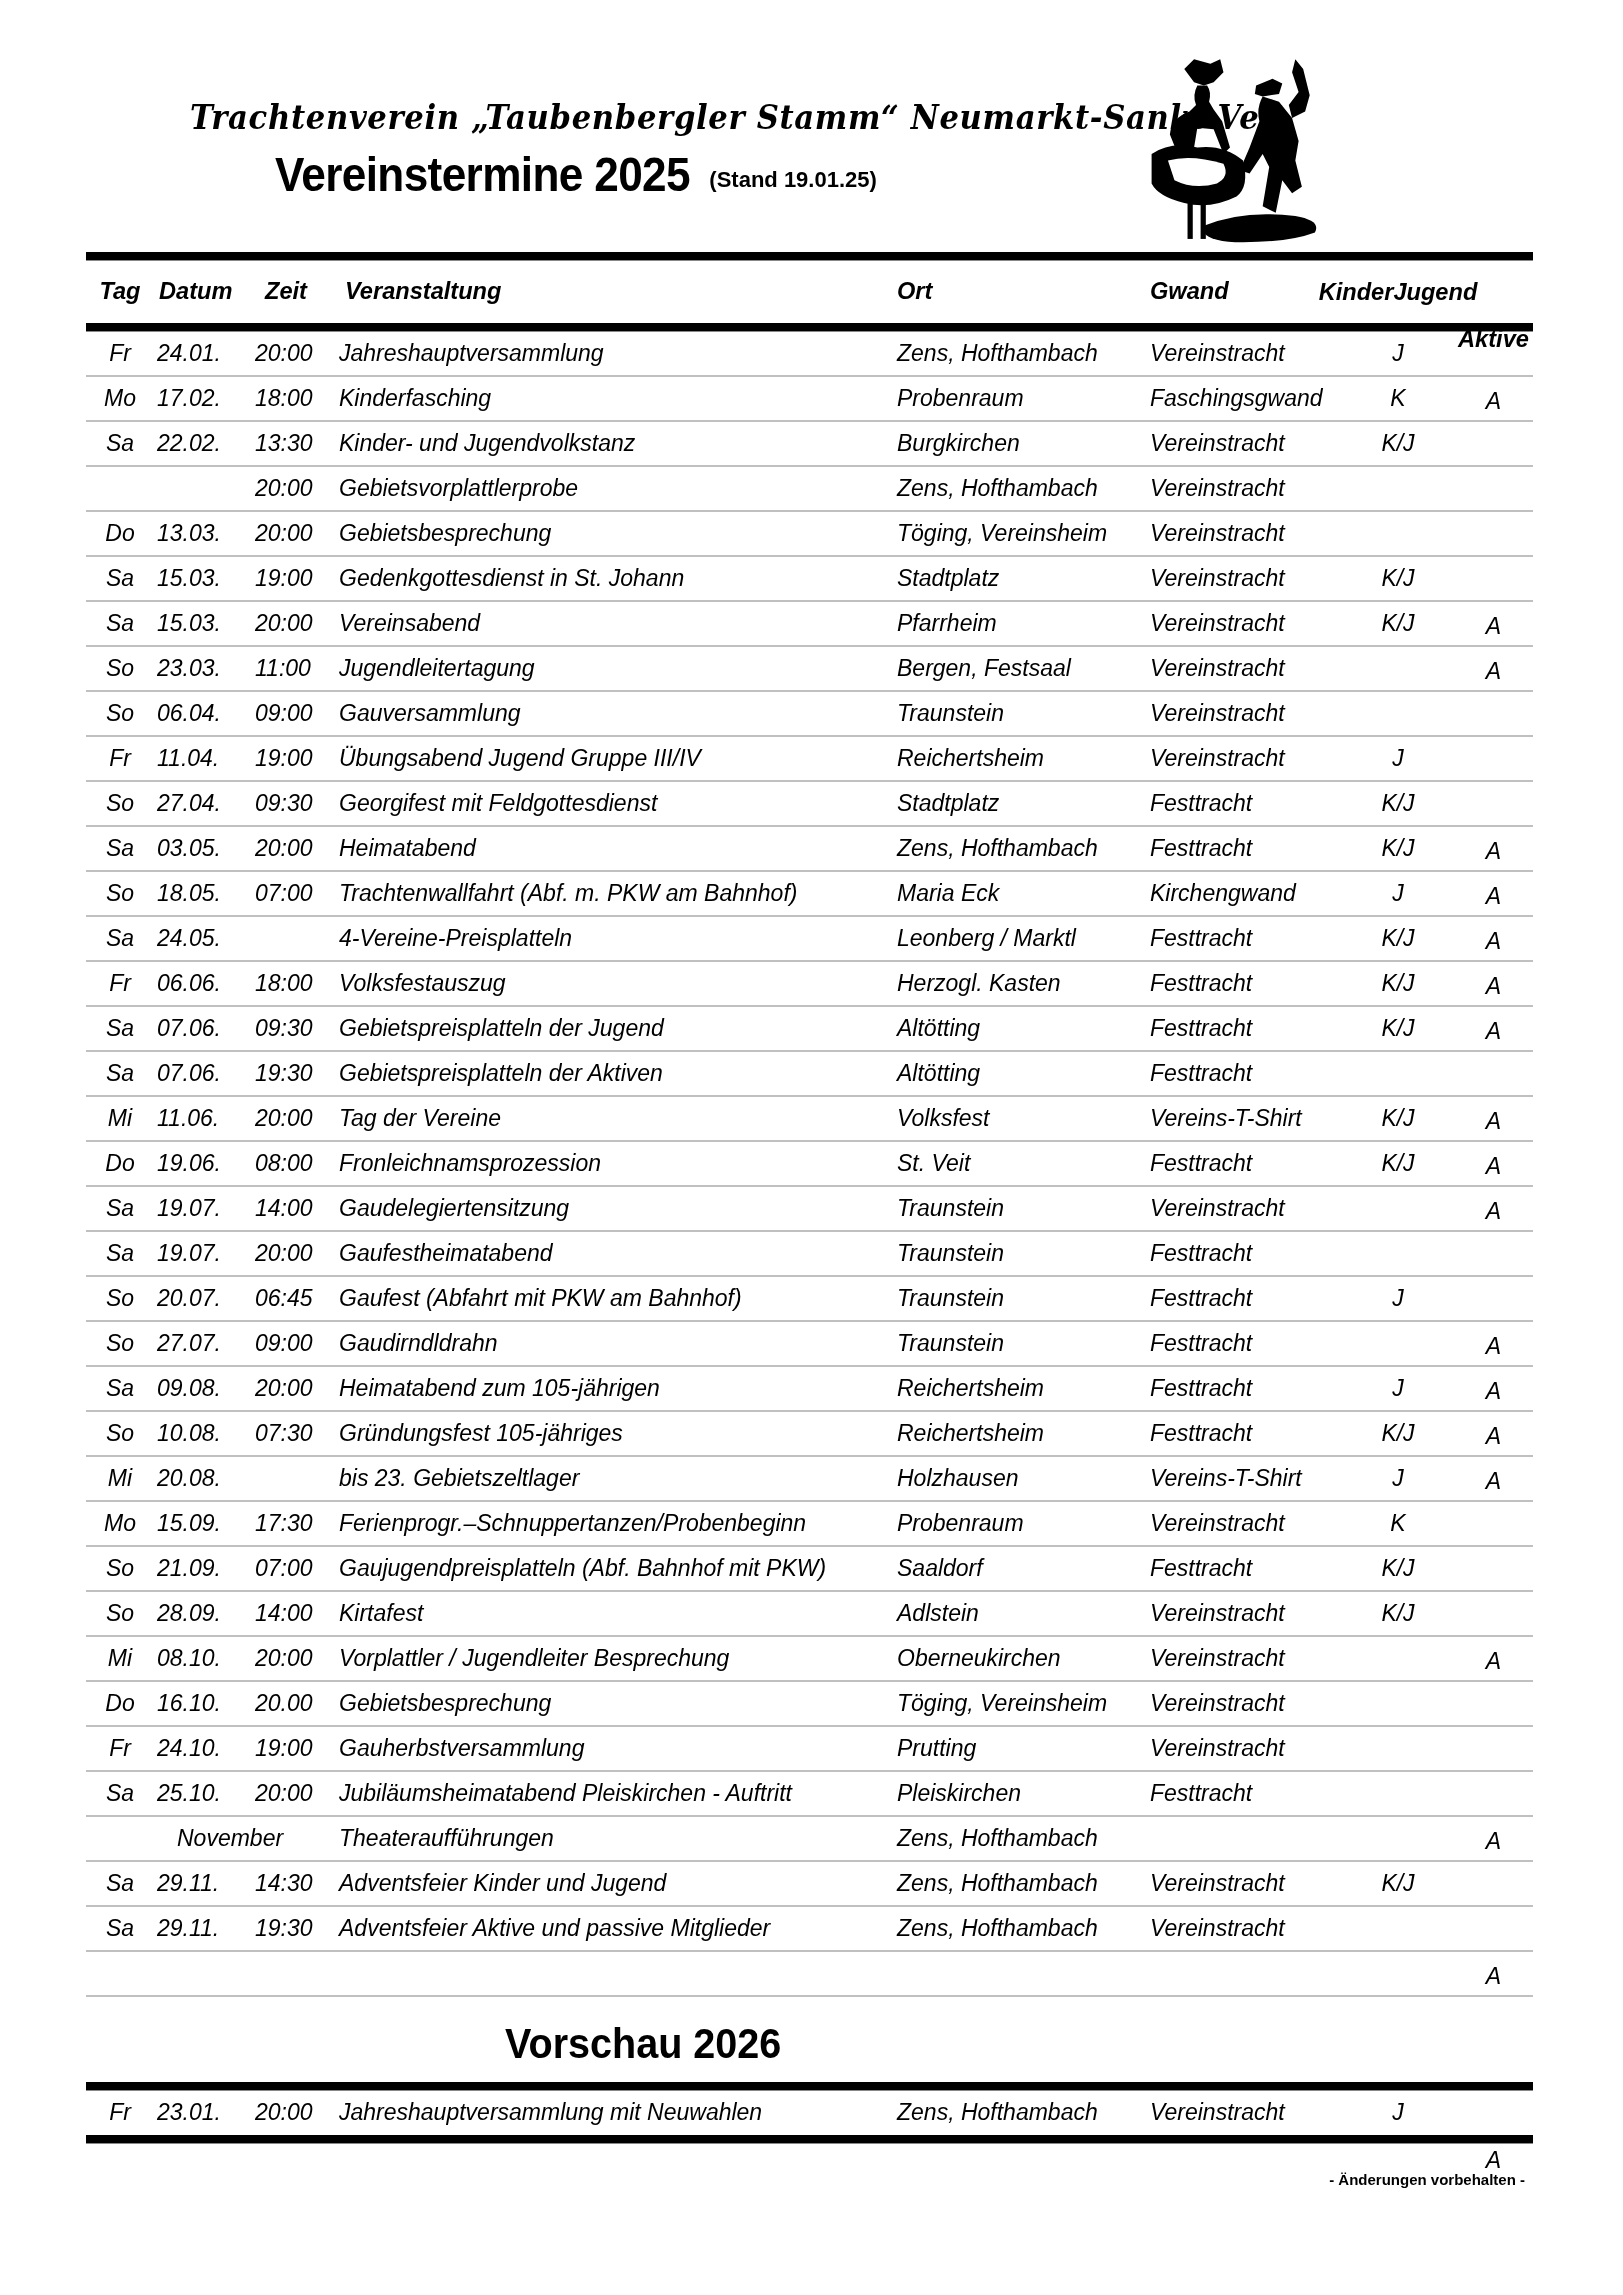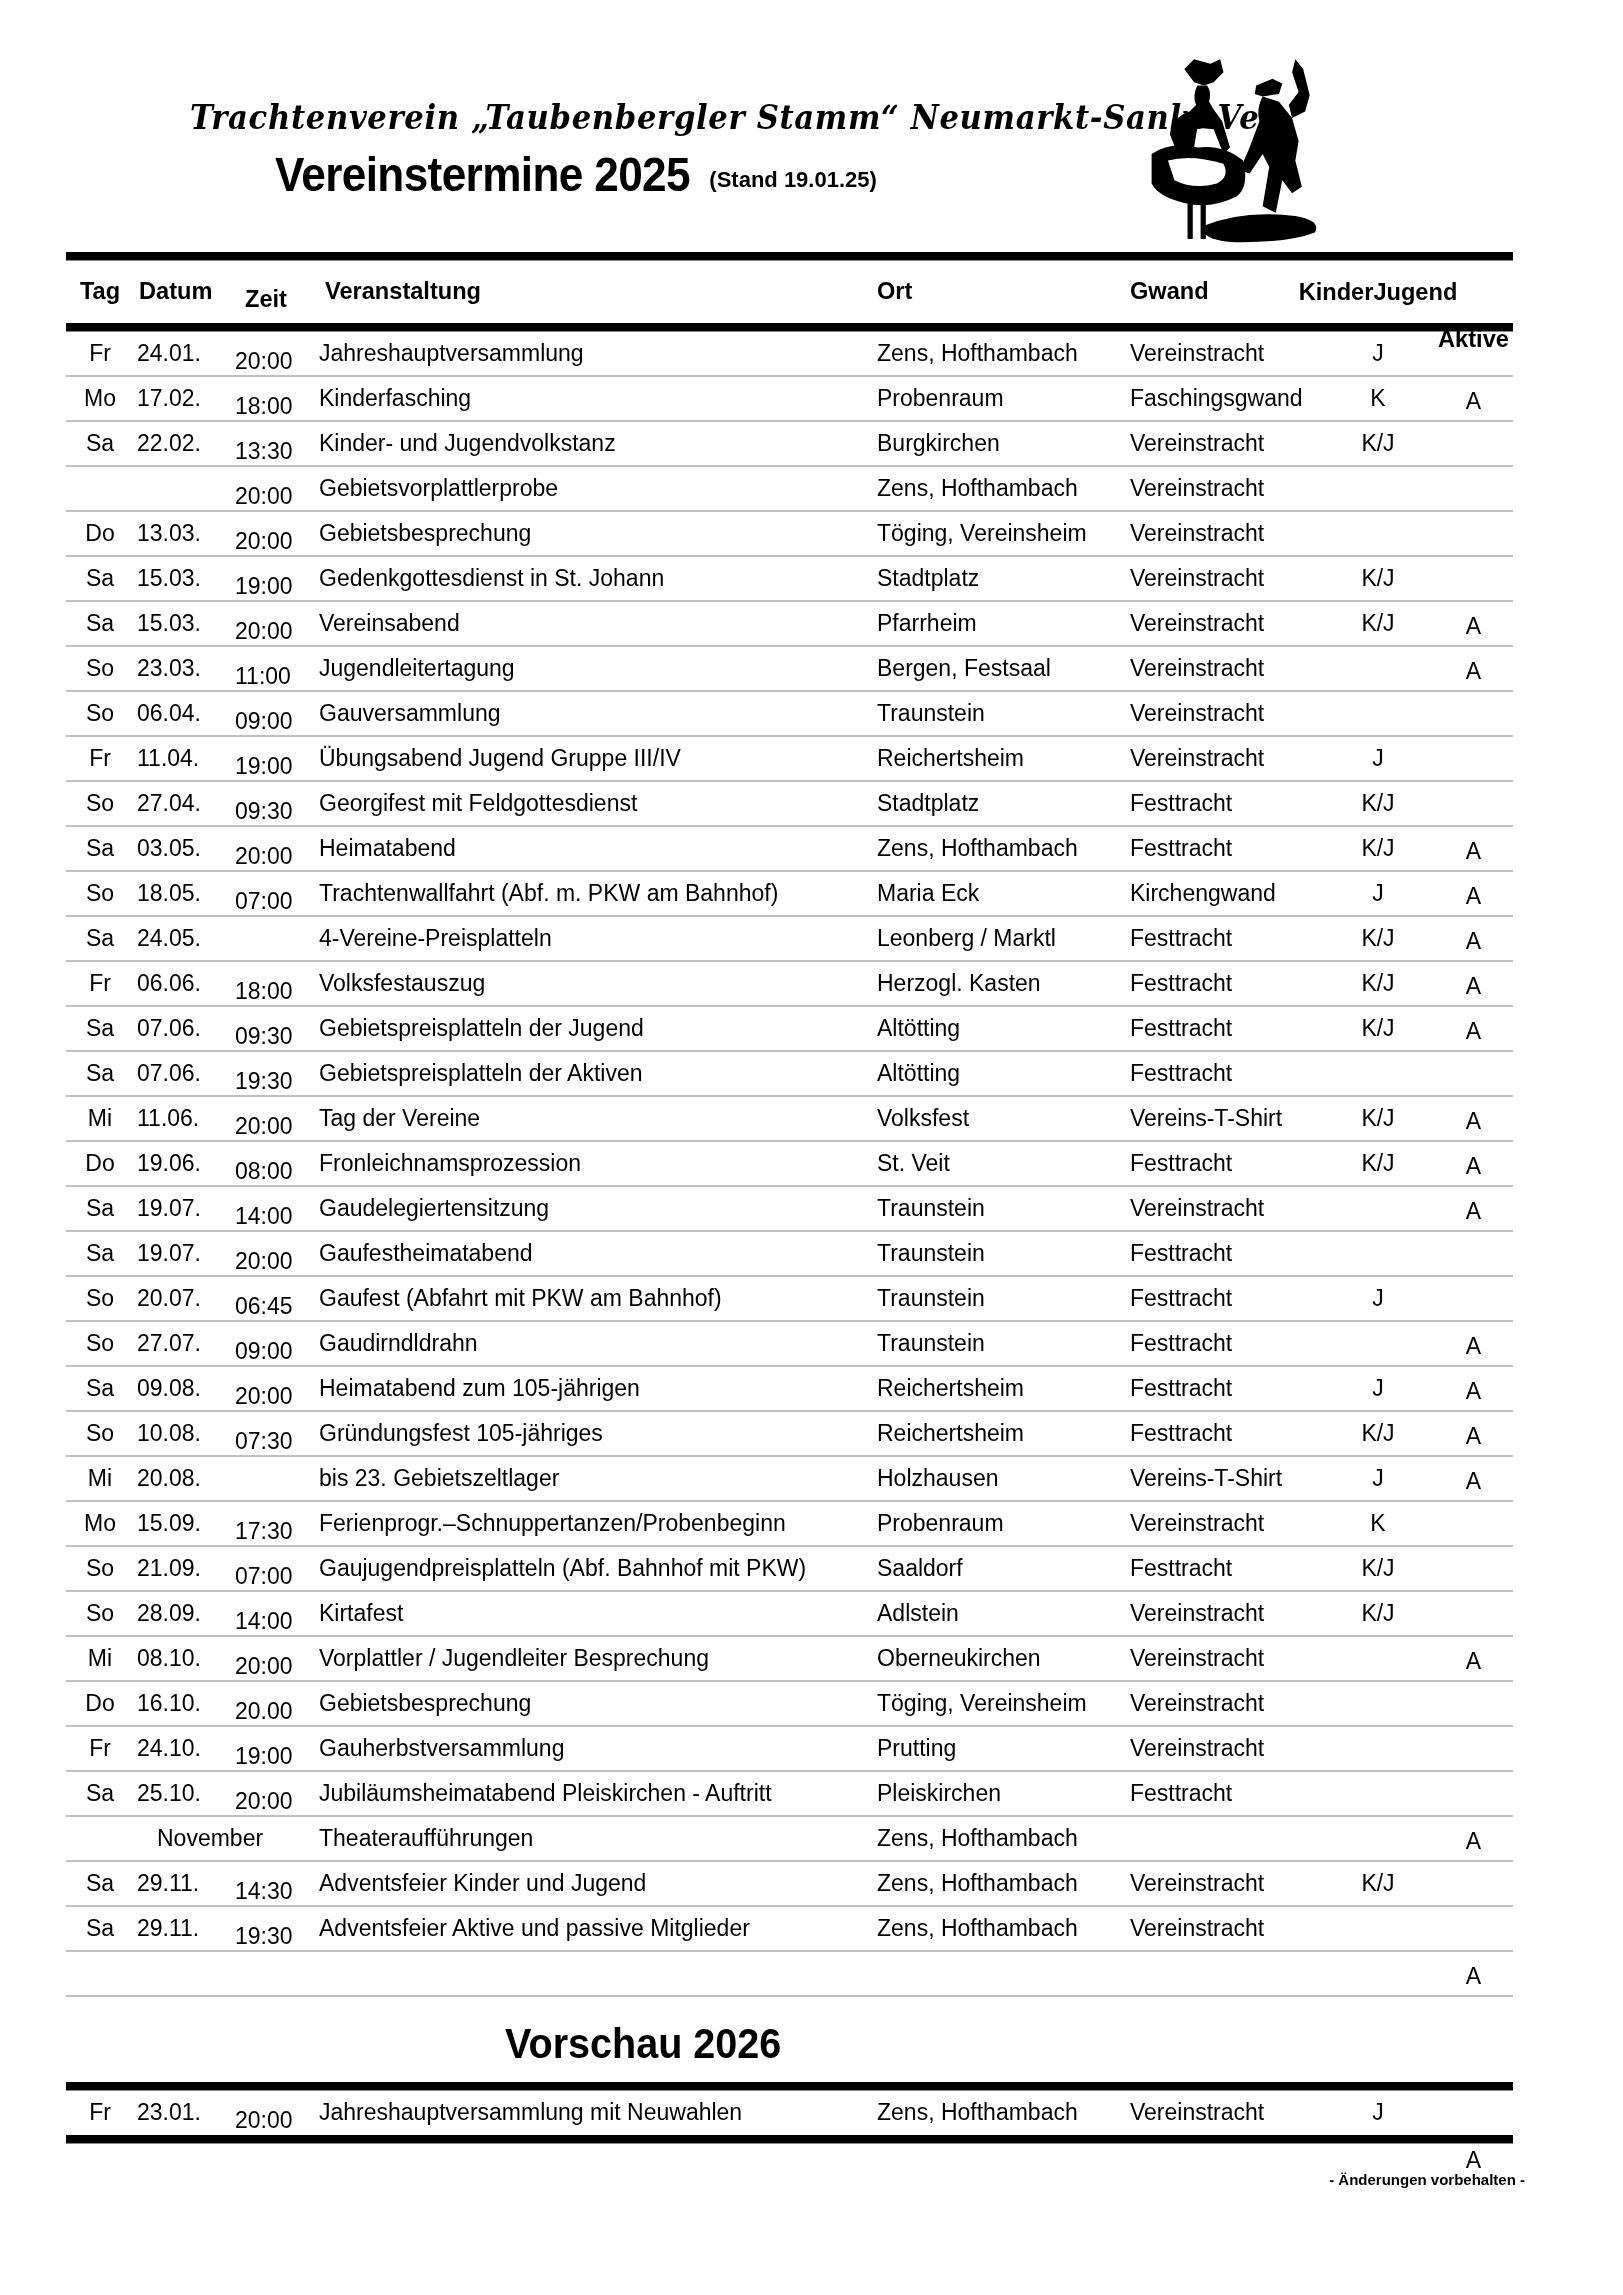--- a/index.html
+++ b/index.html
@@ -14,30 +14,30 @@
     white-space: nowrap; transform: scaleX(0.93); transform-origin: left center;
   }
   .title-line { position: absolute; left: 275px; top: 147px; white-space: nowrap; }
   .main-title {
     font-size: 48px; font-weight: bold; letter-spacing: -0.7px;
     display: inline-block; transform: scaleX(0.92); transform-origin: left center;
   }
   .stand { font-size: 22px; font-weight: bold; margin-left: -19.6px; vertical-align: 3.9px; }
   .logo { position: absolute; left: 1132px; top: 56px; width: 196px; height: 196px; }
 
-  .table { position: absolute; left: 66px; width: 1447px; }
+  .table { position: absolute; left: 86px; width: 1447px; font-style: italic; }
   .t-main { top: 252px; }
   .bar-thick { height: 7.9px; background: #000; border-bottom: 1.3px solid #888; }
   .hdr { height: 62px; position: relative; font-weight: bold; font-size: 23.6px; }
   .row { height: 43px; position: relative; font-size: 23px; border-bottom: 2.6px solid #c0c0c0; }
   .cell { position: absolute; top: 0; height: 100%; display: flex; align-items: center; white-space: nowrap; }
   .c-tag { left: 0; width: 68px; justify-content: center; }
   .c-datum { left: 71px; width: 72px; justify-content: flex-start; padding-left: 0; }
   .c-datum-wide { left: 65px; width: 196px; justify-content: flex-start; margin-left: 26px; }
-  .c-zeit { left: 169px; width: 72px; justify-content: flex-start; margin-top: 8px; }
+  .c-zeit { left: 169px; width: 72px; justify-content: flex-start; }
   .c-event { left: 253px; width: 550px; }
   .c-ort { left: 811px; width: 249px; }
   .c-gwand { left: 1064px; width: 222px; }
   .c-kj { left: 1267px; width: 90px; justify-content: center; }
   .c-akt { left: 1368px; width: 79px; justify-content: center; margin-top: 48px; }
   .hdr .c-datum { left: 73px; }
   .hdr .c-zeit { left: 179px; }
   .hdr .c-event { left: 259px; }
   .hdr .c-kj { flex-direction: row; justify-content: center; line-height: 1.3; }
   .spacer-row { height: 43px; border-bottom: 2.6px solid #c0c0c0; }

